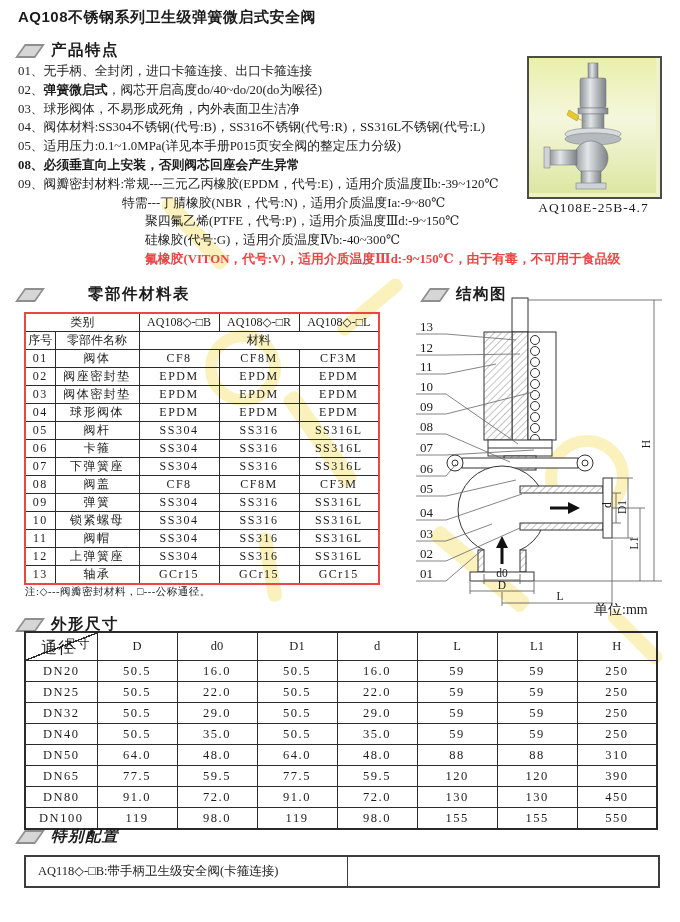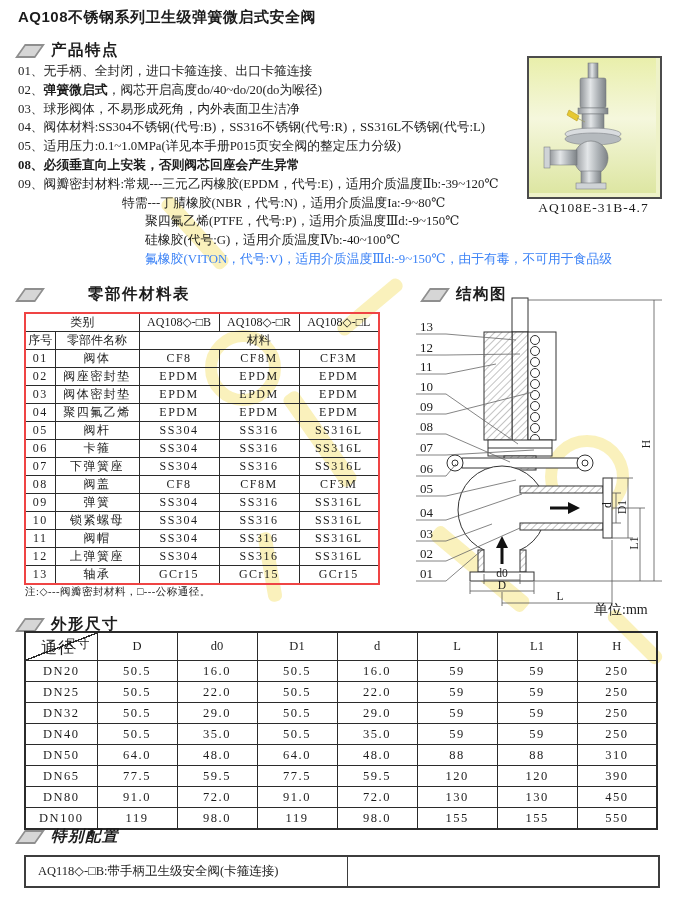--- a/index.html
+++ b/index.html
@@ -104,22 +104,22 @@
   <div class="features">
       <div class="feat-line"><span>01、无手柄、全封闭，进口卡箍连接、出口卡箍连接</span></div>
       <div class="feat-line"><span>02、</span><span style="font-weight: bold;">弹簧微启式</span><span>，阀芯开启高度do/40~do/20(do为喉径)</span></div>
       <div class="feat-line"><span>03、球形阀体，不易形成死角，内外表面卫生洁净</span></div>
       <div class="feat-line"><span>04、阀体材料:SS304不锈钢(代号:B)，SS316不锈钢(代号:R)，SS316L不锈钢(代号:L)</span></div>
       <div class="feat-line"><span>05、适用压力:0.1~1.0MPa(详见本手册P015页安全阀的整定压力分级)</span></div>
       <div class="feat-line"><span style="font-weight: bold;">08、必须垂直向上安装，否则阀芯回座会产生异常</span></div>
       <div class="feat-line"><span>09、阀瓣密封材料:常规---三元乙丙橡胶(EPDM，代号:E)，适用介质温度Ⅱb:-39~120℃</span></div>
       <div class="feat-line ind1"><span>特需---丁腈橡胶(NBR，代号:N)，适用介质温度Ia:-9~80℃</span></div>
       <div class="feat-line ind2"><span>聚四氟乙烯(PTFE，代号:P)，适用介质温度Ⅲd:-9~150℃</span></div>
-      <div class="feat-line ind2"><span>硅橡胶(代号:G)，适用介质温度Ⅳb:-40~100℃</span></div>
-      <div class="feat-line ind2"><span style="color: #3b82f6;">氟橡胶(VITON，代号:V)，适用介质温度Ⅲd:-9~150℃，由于有毒，不可用于食品级</span></div>
+      <div class="feat-line ind2"><span>硅橡胶(代号:G)，适用介质温度Ⅳb:-40~300℃</span></div>
+      <div class="feat-line ind2"><span style="color: #ef4444; font-weight: bold;">氟橡胶(VITON，代号:V)，适用介质温度Ⅲd:-9~150℃，由于有毒，不可用于食品级</span></div>
     </div>
 
   <div class="photo-frame">
     <svg width="127" height="135" viewBox="0 0 127 135">
       <defs>
         <linearGradient id="pbg" x1="0" y1="0" x2="0" y2="1">
           <stop offset="0" stop-color="#e9efab"></stop>
             <stop offset="0.45" stop-color="#f5f7dd"></stop>
             <stop offset="1" stop-color="#dde6a2"></stop>
         </linearGradient>
@@ -139,21 +139,21 @@
       <line x1="48" y1="60" x2="56" y2="64" stroke="#9b9b6a" stroke-width="0.8"></line>
       <ellipse cx="64" cy="76" rx="28" ry="6" fill="#d9dcdf" stroke="#7d8286" stroke-width="0.6"></ellipse>
       <ellipse cx="64" cy="81" rx="28" ry="6" fill="#b5babe" stroke="#7d8286" stroke-width="0.6"></ellipse>
       <circle cx="62" cy="100" r="17" fill="url(#met)" stroke="#6e7276" stroke-width="0.6"></circle>
       <rect x="20" y="92" width="28" height="15" fill="url(#met)" stroke="#6e7276" stroke-width="0.5"></rect>
       <rect x="15" y="89" width="6" height="21" fill="#cfd3d6" stroke="#6e7276" stroke-width="0.5"></rect>
       <rect x="52" y="113" width="20" height="13" fill="url(#met)" stroke="#6e7276" stroke-width="0.5"></rect>
       <rect x="47" y="125" width="30" height="6" fill="#cfd3d6" stroke="#6e7276" stroke-width="0.5"></rect>
     </svg>
   </div>
-  <div class="photo-caption">AQ108E-31B-4.7</div>
+  <div class="photo-caption">AQ108E-25B-4.7</div>
 
   <div class="sec-head" style="left:14px;top:284px;gap:48px;">
     <span class="sec-icon"></span>
     <span class="sec-label">零部件材料表</span>
   </div>
 
   <table class="ptable">
     <colgroup>
         <col style="width:30px">
         <col style="width:84px">
@@ -191,21 +191,21 @@
         </tr>
         <tr>
           <td>03</td>
           <td>阀体密封垫</td>
           <td>EPDM</td>
           <td>EPDM</td>
           <td>EPDM</td>
         </tr>
         <tr>
           <td>04</td>
-          <td>聚四氟乙烯</td>
+          <td>球形阀体</td>
           <td>EPDM</td>
           <td>EPDM</td>
           <td>EPDM</td>
         </tr>
         <tr>
           <td>05</td>
           <td>阀杆</td>
           <td>SS304</td>
           <td>SS316</td>
           <td>SS316L</td>

